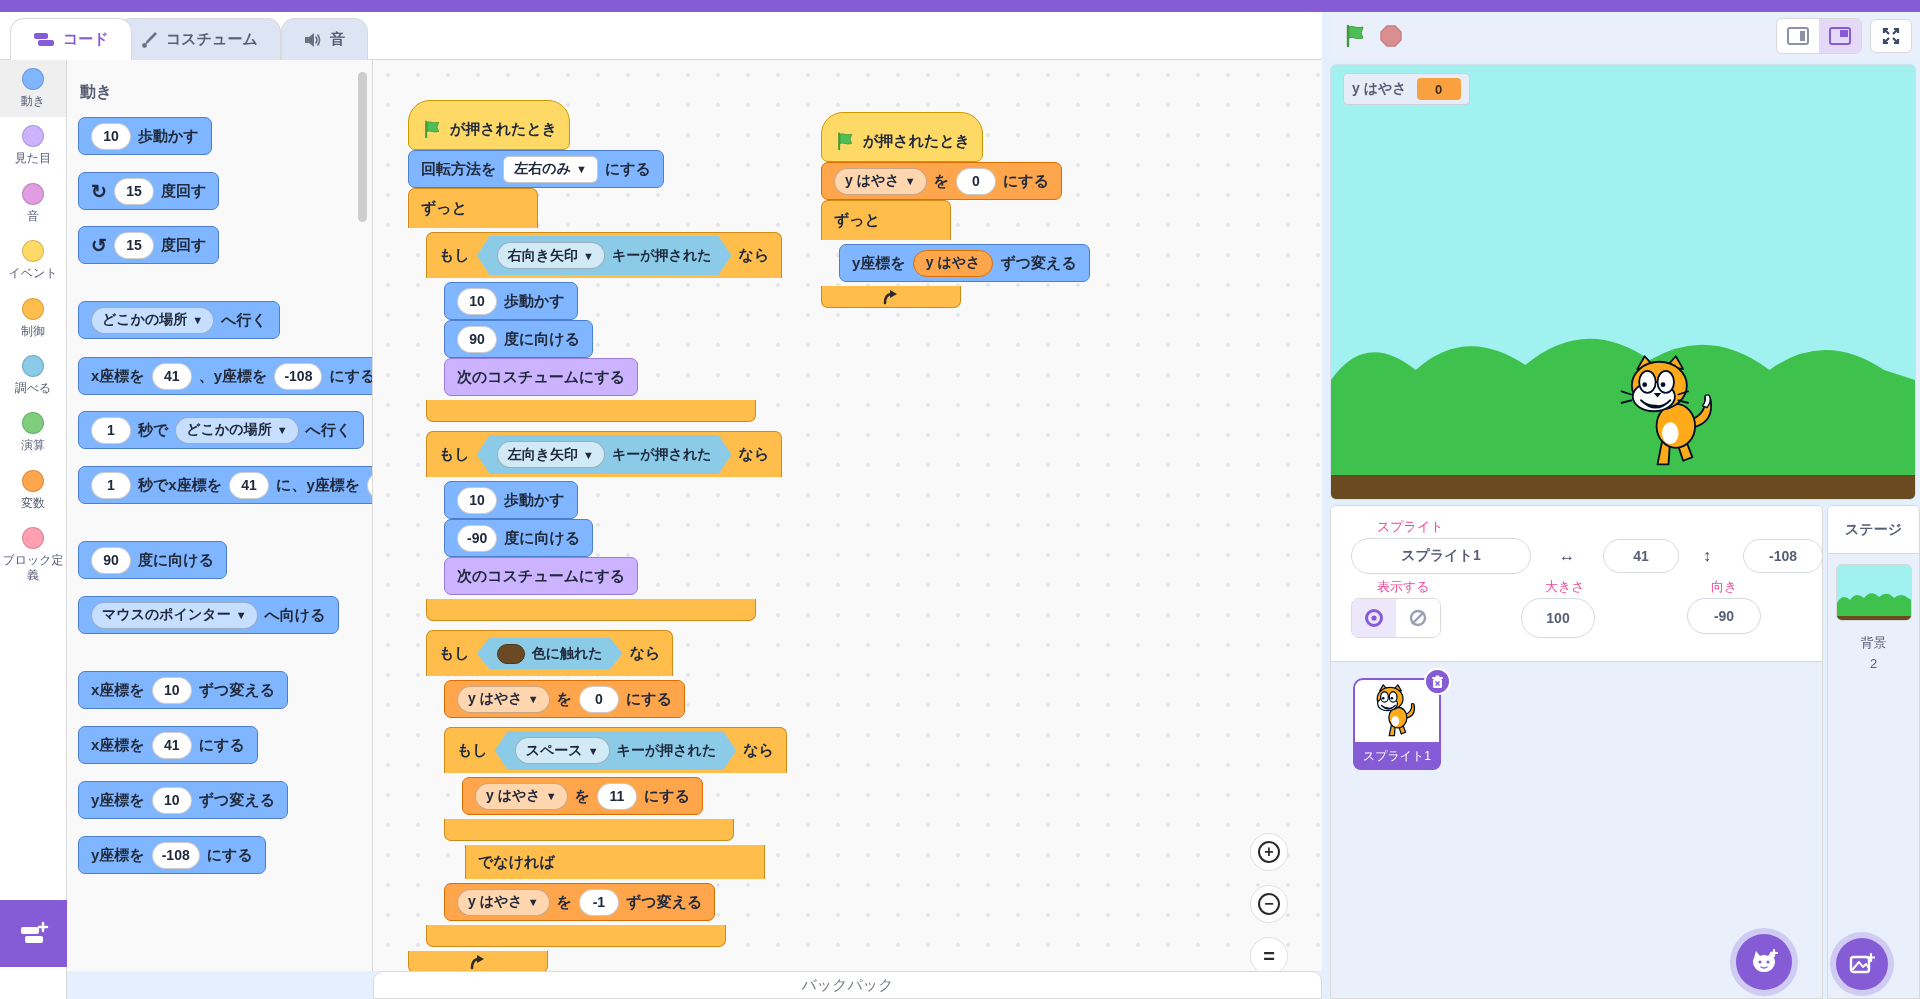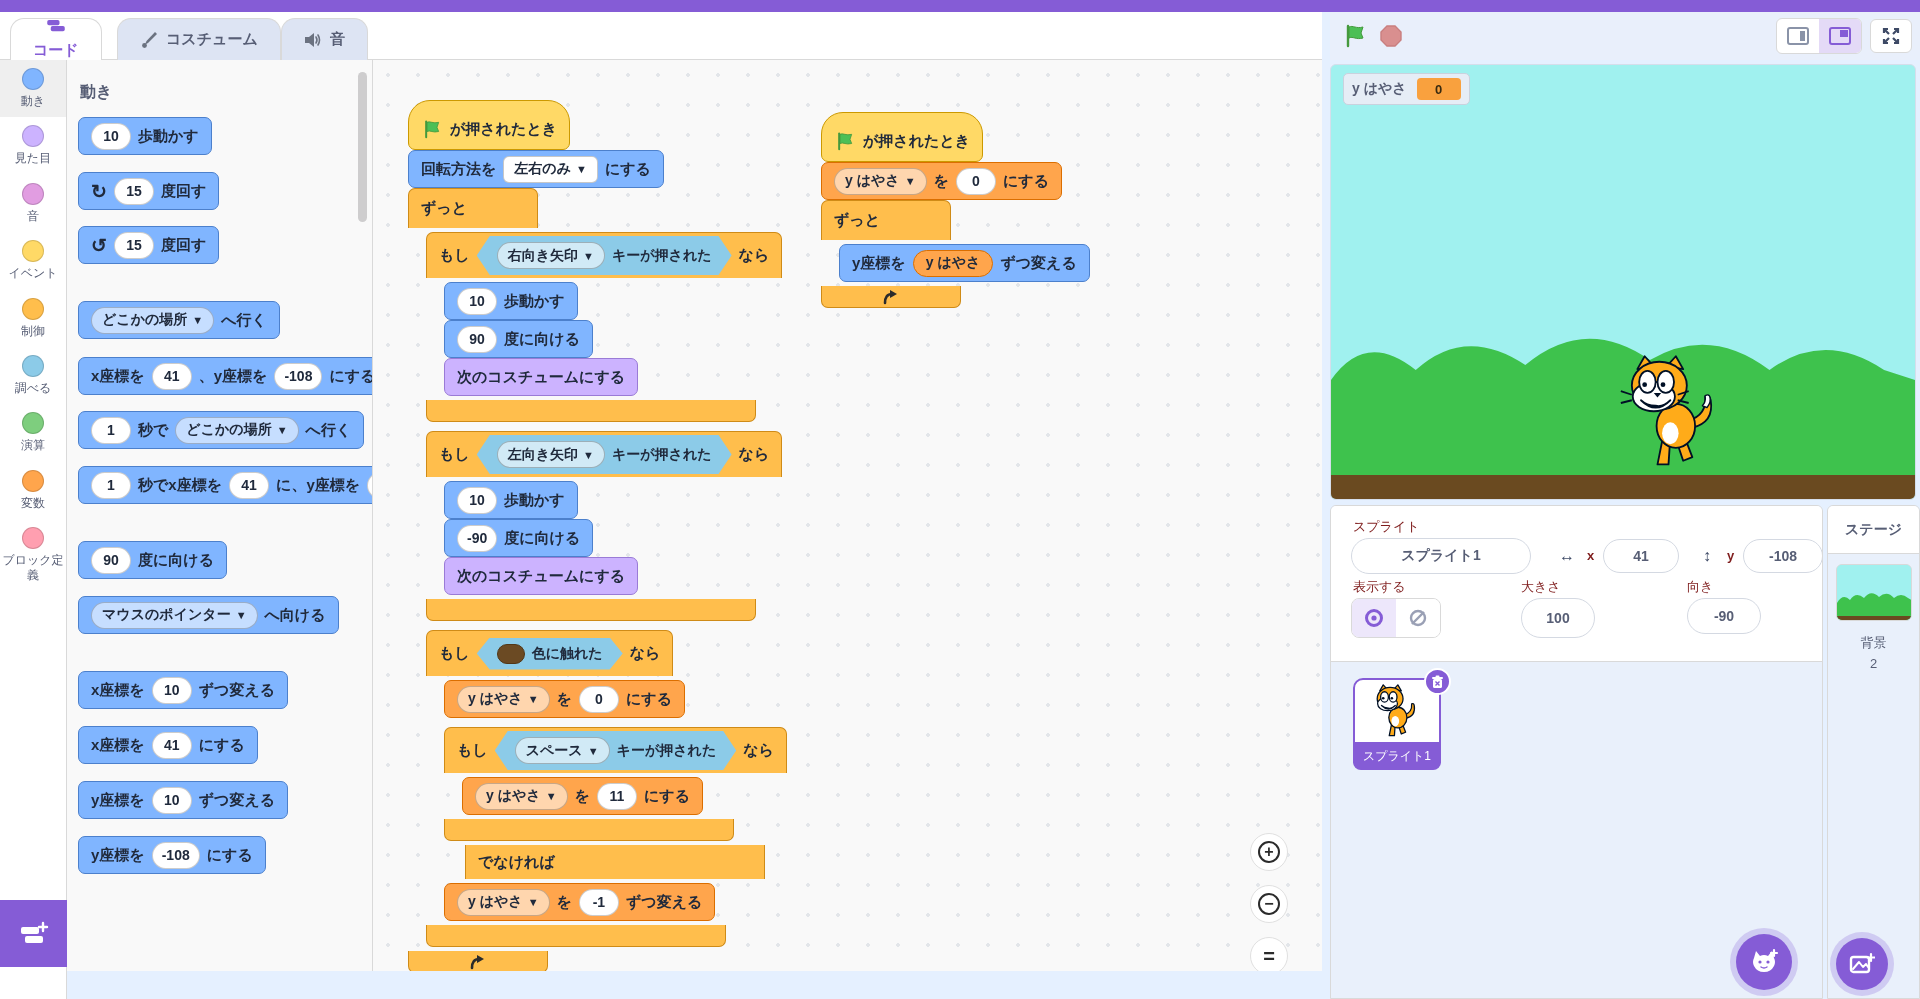--- a/index.html
+++ b/index.html
@@ -89,21 +89,21 @@
   .monitor { position:absolute; left:12px; top:8px; background:#E6EDF6; border:1px solid #C9D2DE; border-radius:5px;
              display:flex; align-items:center; gap:10px; padding:4px 8px; }
   .monitor .mlbl { font-size:14px; font-weight:bold; color:#575E75; }
   .monitor .mval { background:#F9A13E; border-radius:4px; min-width:44px; height:22px; display:flex; align-items:center; justify-content:center;
                    font-size:13px; font-weight:bold; color:#3A2B10; }
   .cat-sprite { position:absolute; left:288px; top:288px; width:110px; height:122px; }
 
   
   .spanel { position:absolute; left:1330px; top:505px; width:493px; height:494px; background:#E9F0FB; border:1px solid #D9D9D9; border-radius:6px 6px 0 0; overflow:hidden; }
   .sinfo { position:absolute; left:0; top:0; width:100%; height:156px; background:#fff; border-bottom:1px solid #D9D9D9; }
-  .slabel { font-size:13px; color:#7f1d1d; position:absolute; }
+  .slabel { font-size:13px; color:#ec4899; position:absolute;margin-left:24px; }
   .inp { position:absolute; background:#fff; border:1px solid #D4D9E2; border-radius:999px; display:flex; align-items:center; justify-content:center;
          font-size:14px; font-weight:bold; color:#575E75; }
   .xyicon { position:absolute; font-size:16px; font-weight:bold; color:#3E4A66; }
   .toggle { position:absolute; left:20px; top:92px; display:flex; border:1px solid #D9D9D9; border-radius:8px; overflow:hidden; }
   .tseg { width:44px; height:38px; display:flex; align-items:center; justify-content:center; background:#fff; }
   .tseg.on { background:#EDE7FB; }
   .spritecard { position:absolute; left:22px; top:172px; width:88px; height:92px; border:2px solid #855CD6; border-radius:10px; background:#fff; overflow:visible; cursor:pointer; }
   .spritecard .thumb { position:absolute; left:0; top:0; width:100%; height:64px; display:flex; align-items:center; justify-content:center; }
   .spritecard .cname { position:absolute; left:-2px; bottom:-2px; width:calc(100% + 4px); height:28px; background:#855CD6; border-radius:0 0 8px 8px;
                        color:#fff; font-size:12px; display:flex; align-items:center; justify-content:center; }
@@ -124,21 +124,21 @@
 
   .loopfoot svg { display:block; }
 </style>
 </head>
 <body>
 
 <div class="app">
   <div class="topstrip"></div>
 
   <div class="tabbar">
-    <div class="tab active" style="left:10px;flex-direction:column;">
+    <div class="tab active" style="left:10px;">
       <svg width="22" height="16" viewBox="0 0 22 16">
         <rect x="1" y="1" width="14" height="6" rx="2" fill="#855CD6"></rect>
         <rect x="5" y="8" width="16" height="6" rx="2" fill="#855CD6"></rect>
       </svg>
       <span>コード</span>
     </div>
     <div class="tab" style="left:117px;">
       <svg width="18" height="18" viewBox="0 0 18 18">
         <path d="M15 1 L17 3 L8 12 L5 13.5 L6.5 10 Z" fill="#6B7280"></path>
         <circle cx="4.5" cy="14.5" r="2.4" fill="#6B7280"></circle>
@@ -534,20 +534,23 @@
         <span class="ring">+</span>
       </div>
     <div class="zoomctl" style="left:877px;top:825px;">
         <span class="ring">−</span>
       </div>
     <div class="zoomctl" style="left:877px;top:877px;">
         <span class="eq">=</span>
       </div>
   </div>
 
+  <div class="backpack">
+    <span>バックパック</span>
+  </div>
 
   <div class="stage">
     <svg class="hills" viewBox="0 0 586 150" preserveAspectRatio="none">
       <path d="M0 55 Q35 5 85 45 Q135 0 195 40 Q255 -10 320 35 Q380 0 440 45 Q495 5 555 45 L586 55 L586 150 L0 150 Z" fill="#3EC24D"></path>
     </svg>
     <div class="ground"></div>
     <div class="monitor">
       <span class="mlbl">y はやさ</span>
       <span class="mval">0</span>
     </div>

